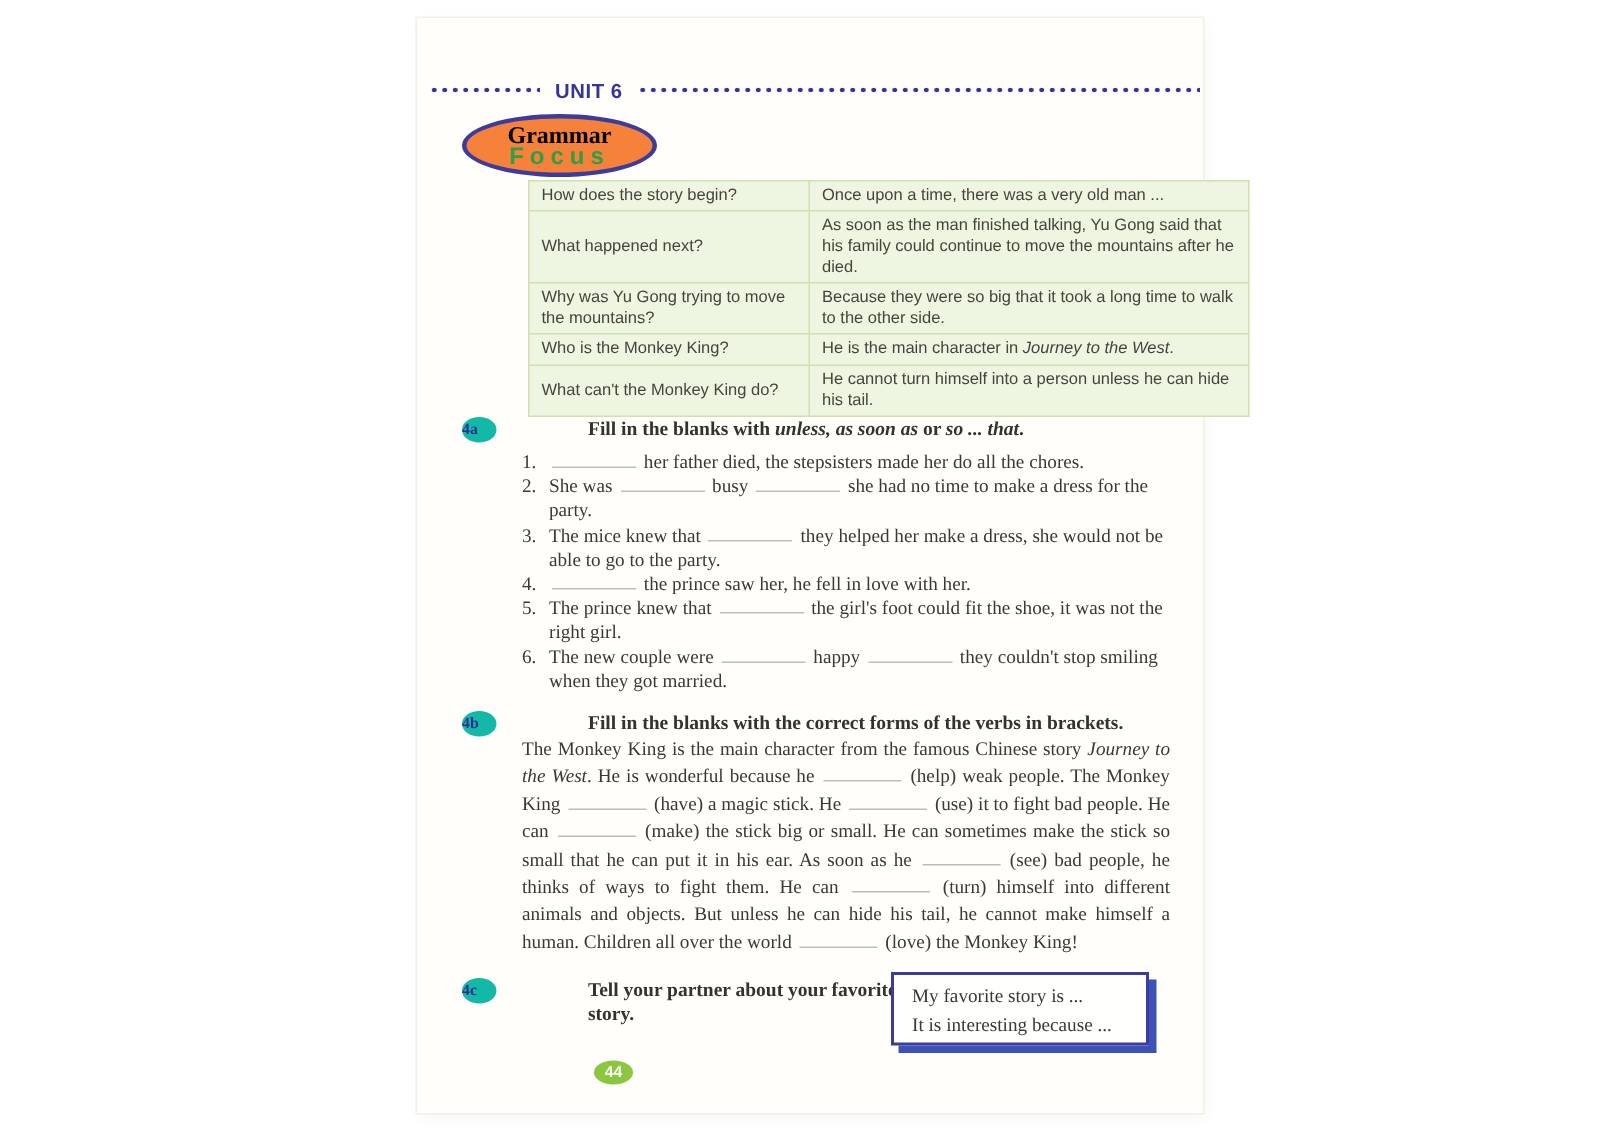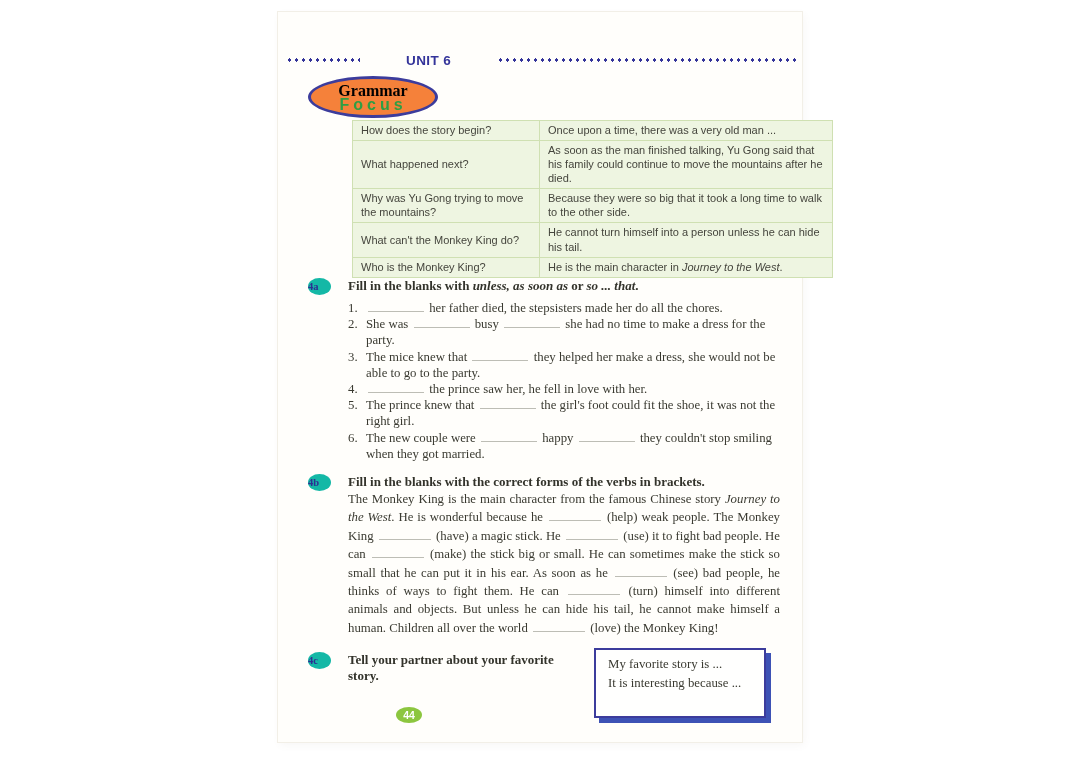--- a/index.html
+++ b/index.html
@@ -7,21 +7,21 @@
     width:1080px; height:764px; background:#ffffff; position:relative;
     font-family:"Liberation Serif", serif; overflow:hidden;
   }
   .page {
     position:absolute; left:278px; top:12px; width:524px; height:730px;
     background:#fffefb;
     box-shadow:0 0 0 1px #f2efe7, 2px 3px 8px rgba(120,110,90,0.06);
   }
 
   
-  .unit-header { position:absolute; left:8px; right:0; top:40px; height:16px; display:flex; align-items:center;gap:36px; }
+  .unit-header { position:absolute; left:8px; right:0; top:40px; height:16px; display:flex; align-items:center; }
   .dots {
     height:4px;
     background-image:radial-gradient(circle, #34349a 1.5px, transparent 1.7px);
     background-size:7px 4px; background-repeat:repeat-x; background-position:0 50%;
   }
   .dots-left { width:74px; }
   .dots-right { flex:1; margin-right:2px; }
   .unit-label {
     margin:0 10px; font-family:"Liberation Sans", sans-serif; font-weight:bold;
     font-size:13.5px; color:#34349a; letter-spacing:0.4px; white-space:nowrap;
@@ -49,42 +49,42 @@
 
   
   .ex { position:absolute; left:28px; right:22px; color:#3a3a31; }
   .ex-badge {
     position:absolute; left:2px; top:0; width:23px; height:17px;
     background:#14b8a6; border-radius:50%; color:#2e2e92; font-weight:bold;
     font-size:10.5px; text-align:left; line-height:17px;
     font-family:Liberation Serif, serif;
   }
   .ex-content { margin-left:42px; }
-  .ex-title { font-weight:bold; font-size:13px; color:#33332b; line-height:16px; }
+  .ex-title { font-weight:bold; font-size:13px; color:#33332b; line-height:16px;margin-left:44px; }
   .ex-items { margin-top:6px; }
   .ex-item { display:flex; font-size:12.8px; line-height:16.2px; }
   .inum { width:18px; flex:none; }
   .itext { flex:1; }
   .blank {
     display:inline-block; width:56px; height:11px;
     border-bottom:1px solid #bdbdb5; margin:0 2px; vertical-align:baseline;
   }
   .pb { width:52px; }
   .para { margin:0 0 0 0; font-size:12.8px; line-height:18.4px; text-align:justify; }
 
   #ex4a { top:266px; }
   #ex4b { top:462px; }
   #ex4c { top:640px; }
   #ex4c .ex-title { width:235px; }
 
   
   .bubble {
     position:absolute; left:316px; top:636px; width:172px; box-sizing:border-box;
     background:#fffffe; border:2px solid #3c3c9c; box-shadow:5px 5px 0 #3d52b5;
-    padding:5px 12px 24px 12px; font-size:12.8px; line-height:18.5px; color:#3a3a31;
+    padding:5px 12px 3px 12px; font-size:12.8px; line-height:18.5px; color:#3a3a31;
   }
 
   
   .page-num {
     position:absolute; left:70px; top:695px; width:26px; height:16px;
     background:#8cc63f; border-radius:50%; color:#ffffff; font-weight:bold;
     font-size:10.5px; text-align:center; line-height:16px;
     font-family:"Liberation Sans", sans-serif;
     margin-left:48px;
   }
@@ -113,26 +113,26 @@
     </tr>
     <tr>
       <td class="q">What happened next?</td>
       <td class="a">As soon as the man finished talking, Yu Gong said that his family could continue to move the mountains after he died.</td>
     </tr>
     <tr>
       <td class="q">Why was Yu Gong trying to move the mountains?</td>
       <td class="a">Because they were so big that it took a long time to walk to the other side.</td>
     </tr>
     <tr>
+      <td class="q">Who is the Monkey King?</td>
+      <td class="a"><span>He is the main character in </span><i>Journey to the West</i><span>.</span></td>
+    </tr>
+    <tr>
       <td class="q">What can't the Monkey King do?</td>
       <td class="a">He cannot turn himself into a person unless he can hide his tail.</td>
-    </tr>
-    <tr>
-      <td class="q">Who is the Monkey King?</td>
-      <td class="a"><span>He is the main character in </span><i>Journey to the West</i><span>.</span></td>
     </tr>
   </tbody>
     </table>
 
   <div class="ex" id="ex4a">
     <div class="ex-badge">4a</div>
     <div class="ex-content">
       <div class="ex-title"><span>Fill in the blanks with </span><i>unless, as soon as</i><span> or </span><i>so ... that</i><span>.</span></div>
       <div class="ex-items">
         <div class="ex-item">

